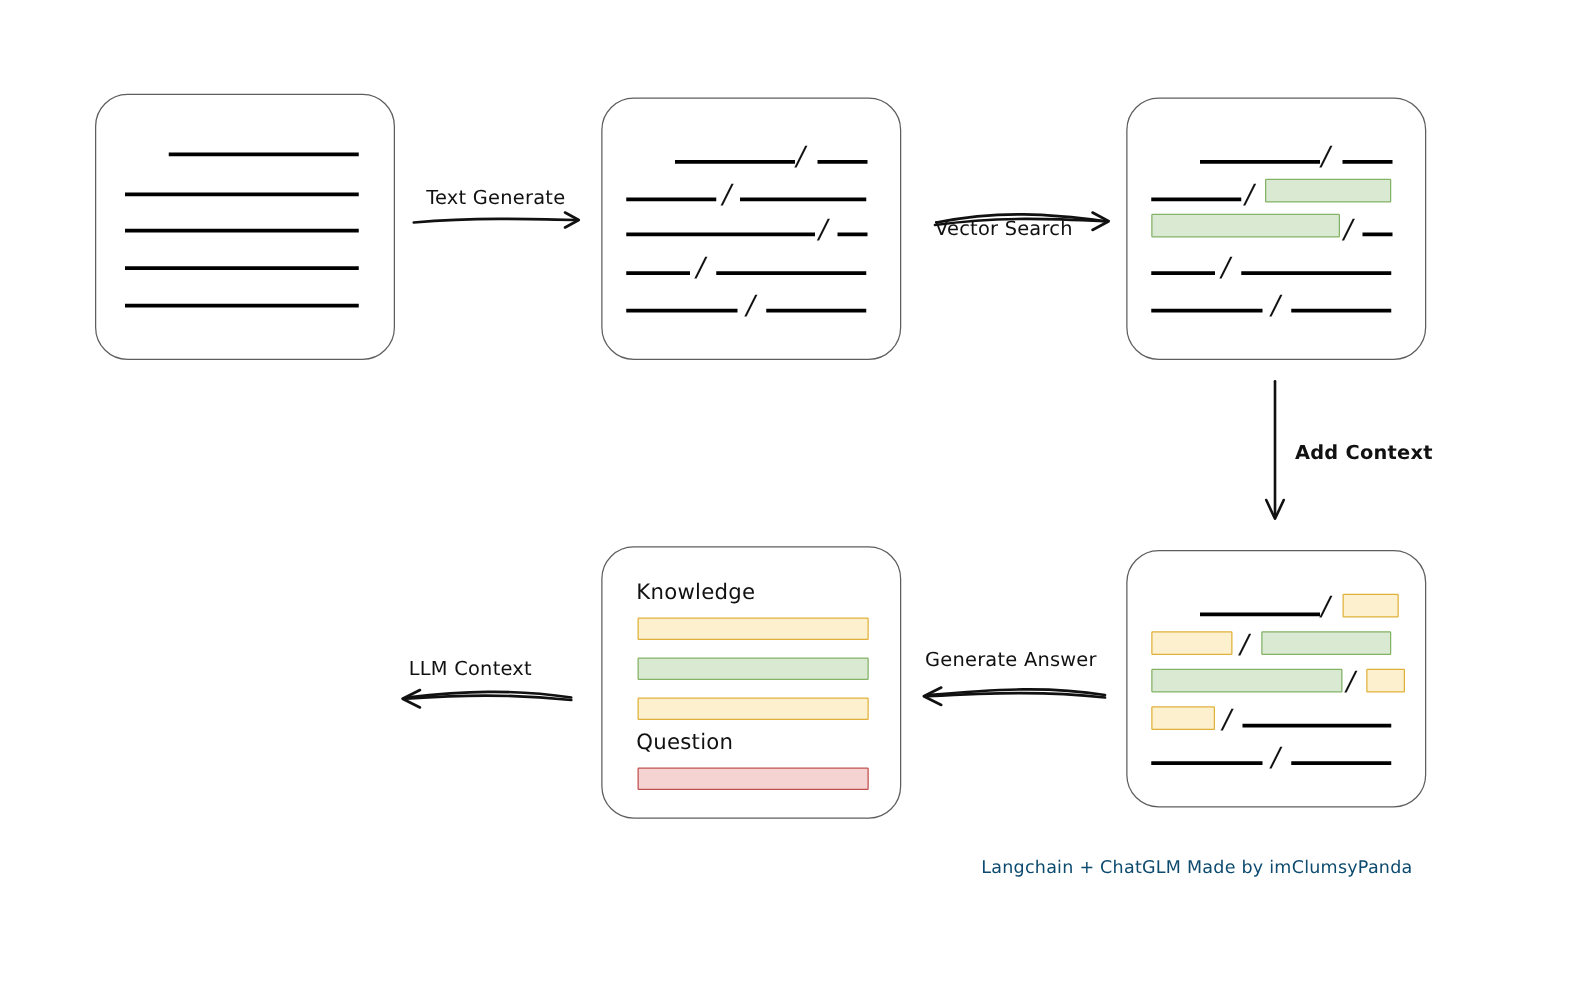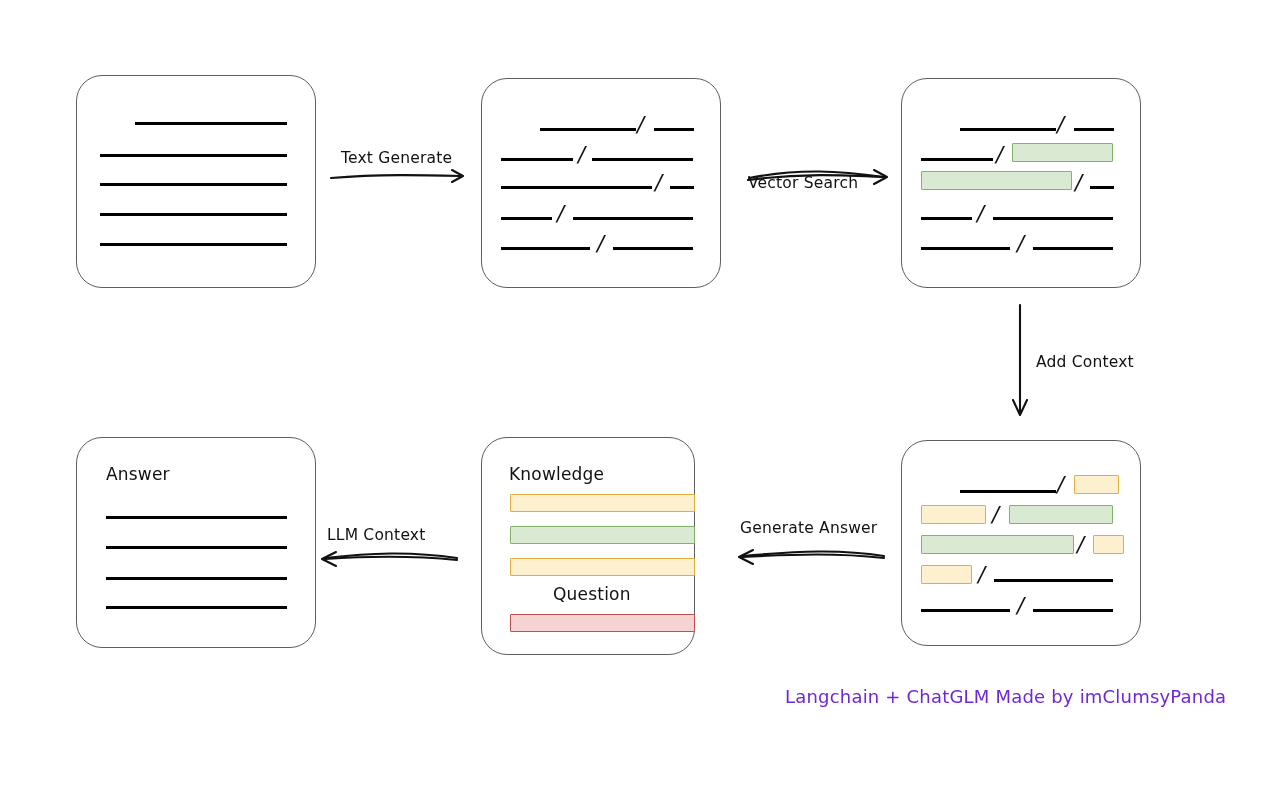--- a/index.html
+++ b/index.html
@@ -38,23 +38,23 @@
   }
   .edge-label {
     position: absolute;
     font-size: 15.5px;
     letter-spacing: 0.2px;
     color: #111111;
     white-space: nowrap;
   }
   .footer-credit {
     position: absolute;
-    font-size: 18px;
+    font-size: 14px;
     letter-spacing: 0.2px;
-    color: #6d28d9;
+    color: #0c4a6e;
     white-space: nowrap;
   }
   .seg {
     position: absolute;
     box-sizing: border-box;
     height: 3px;
     background: #000000;
   }
   .seg.fill {
     height: 19px;
@@ -166,40 +166,33 @@
 
     <div class="seg fill yellow" style="left:19px; top:124px; width:51px;"></div>
     <div class="slash" style="left:76px; top:124px;">/</div>
     <div class="seg" style="left:92px; top:138px; width:119px;"></div>
 
     <div class="seg" style="left:19px; top:168px; width:89px;"></div>
     <div class="slash" style="left:115px; top:155px;">/</div>
     <div class="seg" style="left:131px; top:168px; width:80px;"></div>
   </div>
 
-  <div class="node-box" style="left:481px; top:437px; width:214px; height:218px;padding-left:44px;">
+  <div class="node-box" style="left:481px; top:437px; width:240px; height:218px;padding-left:44px;">
     <div class="box-title" style="left:27px; top:26px;">Knowledge</div>
     <div class="bar yellow" style="left:28px; top:56px; width:185px;"></div>
     <div class="bar green" style="left:28px; top:88px; width:185px;"></div>
     <div class="bar yellow" style="left:28px; top:120px; width:185px;"></div>
-    <div class="box-title" style="left:27px; top:146px;margin-left:44px;">Question</div>
+    <div class="box-title" style="left:27px; top:146px;">Question</div>
     <div class="bar red" style="left:28px; top:176px; width:185px;"></div>
   </div>
 
-  <div class="node-box" style="left:76px; top:437px; width:240px; height:211px;">
-    <div class="box-title" style="left:29px; top:26px;">Answer</div>
-    <div class="seg" style="left:29px; top:78px; width:181px;"></div>
-    <div class="seg" style="left:29px; top:108px; width:181px;"></div>
-    <div class="seg" style="left:29px; top:139px; width:181px;"></div>
-    <div class="seg" style="left:29px; top:168px; width:181px;"></div>
-  </div>
 
   <div class="edge-label" style="left:341px; top:149px;">Text Generate</div>
   <div class="edge-label" style="left:748px; top:149px;margin-top:25px;">Vector Search</div>
-  <div class="edge-label" style="left:1036px; top:353px;">Add Context</div>
+  <div class="edge-label" style="left:1036px; top:353px;font-weight:bold;">Add Context</div>
   <div class="edge-label" style="left:740px; top:519px;">Generate Answer</div>
   <div class="edge-label" style="left:327px; top:526px;">LLM Context</div>
 
   <div class="footer-credit" style="left:785px; top:686px;">Langchain + ChatGLM Made by imClumsyPanda</div>
 
   <svg class="arrow-layer" viewBox="0 0 1262 792" xmlns="http://www.w3.org/2000/svg">
     <g fill="none" stroke="#111111" stroke-width="2.1" stroke-linecap="round" stroke-linejoin="round">
 
       <g>
         <path d="M331 178 C 380 174, 420 175, 460 176"></path>

